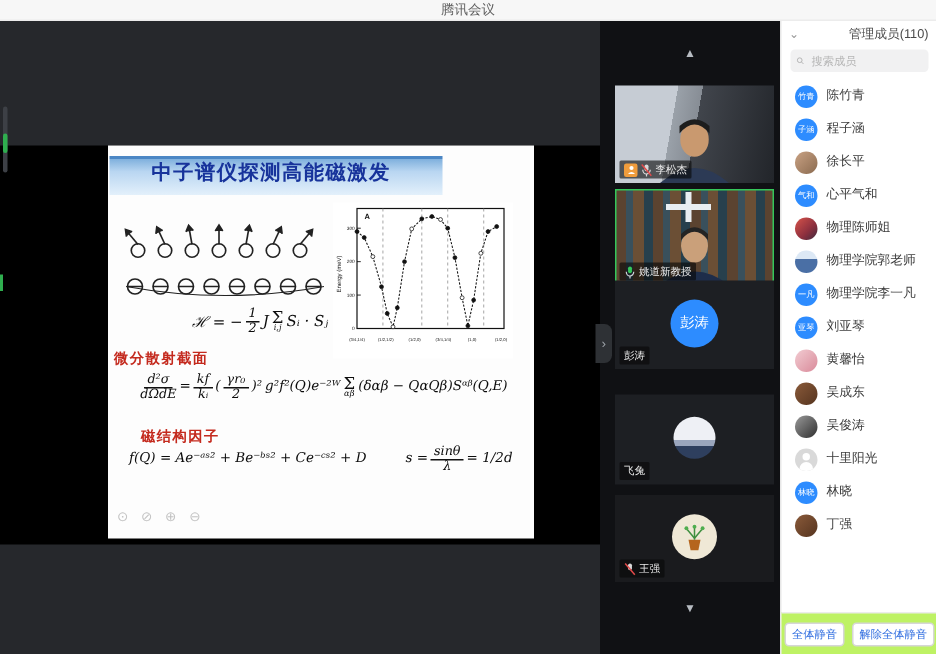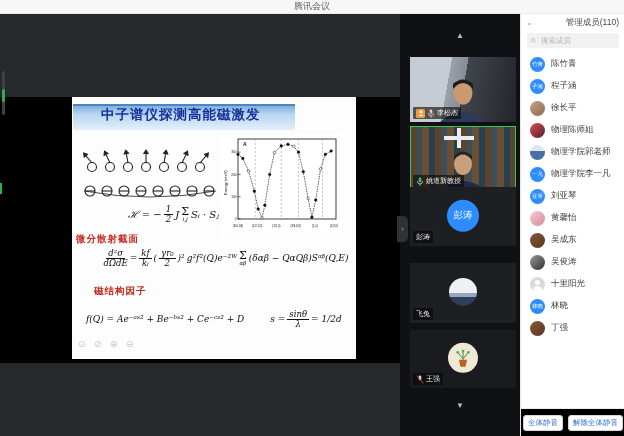--- a/index.html
+++ b/index.html
@@ -21,23 +21,23 @@
   .slide{position:absolute;left:72px;top:84px;width:284px;height:262px;background:#fdfdfd;color:#111}
   .slide-titlebar{position:absolute;left:1px;top:7px;width:222px;height:24px;
       background:linear-gradient(180deg,#7fb0dd 0%,#b9d6f1 35%,#e3f0fb 100%);
       border-top:2px solid #4b86c4;display:flex;}
   .slide-title{font-size:13.5px;font-weight:bold;color:#17339b;padding-left:28px;letter-spacing:1px}
   .spins{position:absolute;left:10px;top:50px}
   .chart-wrap{position:absolute;left:150px;top:38px;width:120px;height:104px;background:#fff}
   .ham{position:absolute;left:56px;top:108px;font-family:"DejaVu Serif",serif;font-style:italic;
        font-size:10px;color:#0c0c0c;display:flex;align-items:center;gap:2px}
   .redlab{position:absolute;font-size:9.5px;font-weight:bold;color:#c42a1e;letter-spacing:1px}
-  .f1{position:absolute;left:20px;top:152px;width:268px;font-family:"DejaVu Serif",serif;font-style:italic;
+  .f1{position:absolute;left:10px;top:152px;width:268px;font-family:"DejaVu Serif",serif;font-style:italic;
       font-size:9px;color:#0c0c0c;display:flex;align-items:center;gap:2px;justify-content:center}
-  .f2row{position:absolute;left:14px;top:213px;width:264px;display:flex;align-items:center;
+  .f2row{position:absolute;left:14px;top:200px;width:264px;display:flex;align-items:center;
       font-family:"DejaVu Serif",serif;font-style:italic;font-size:9px;color:#0c0c0c}
   .frac{display:inline-flex;flex-direction:column;align-items:center;line-height:1.05;font-size:8.5px}
   .frac .fn{border-bottom:0.8px solid #111;padding:0 2px}
   .sumwrap{display:inline-flex;flex-direction:column;align-items:center;line-height:.9}
   .sum{font-size:11px;font-style:normal}
   .sumsub{font-size:5.5px;font-style:italic}
   .annot-tools{position:absolute;left:6px;top:242px;font-size:9px;color:#c3c3c3;letter-spacing:3px}
   
   .vstrip{position:absolute;left:400px;top:13px;width:120px;height:423px;background:#101114}
   .strip-chevron{position:absolute;left:0;width:120px;text-align:center;font-size:8px;color:#b7bcc2;cursor:pointer}
@@ -78,21 +78,21 @@
   .pav.default::after{content:"";position:absolute;left:3px;top:9px;width:9px;height:6px;border-radius:5px 5px 0 0;background:#fff}
   .p1{background:linear-gradient(135deg,#c9a284,#8a6a4f)}
   .p2{background:linear-gradient(135deg,#d8534a,#8c2f3e 60%,#3b2a3e)}
   .p3{background:linear-gradient(180deg,#dce8f5 0 40%,#4a6fa5 40% 100%)}
   .p4{background:linear-gradient(135deg,#f2ccd2,#d98a9a)}
   .p5{background:linear-gradient(135deg,#8a5a3a,#55341f)}
   .p6{background:linear-gradient(135deg,#9a9a9a,#2e2e2e)}
   .p7{background:linear-gradient(135deg,#d9b08a,#7a5a45)}
   .pname{font-size:8.5px;color:#3c3c3c;white-space:nowrap}
   .pfoot{position:absolute;left:0;bottom:0;width:104px;height:27px;border-top:1px solid #ececec;
-      display:flex;align-items:center;justify-content:center;gap:5px;background:#000000}
+      display:flex;align-items:center;justify-content:center;gap:5px;background:#bef264}
   .pbtn{border:1px solid #d6d6d6;border-radius:3px;background:#fff;color:#2f6de0;font-size:7.5px;
       padding:2px 4px;white-space:nowrap;cursor:pointer}
 </style>
 </head>
 <body>
 
 <div id="app">
 
   <div class="titlebar">
     <span>腾讯会议</span>
@@ -380,20 +380,24 @@
         </div>
         <div class="prow">
           <div class="pav initials">子涵</div>
           <span class="pname">程子涵</span>
         </div>
         <div class="prow">
           <div class="pav photo p1"></div>
           <span class="pname">徐长平</span>
         </div>
         <div class="prow">
+          <div class="pav initials">气和</div>
+          <span class="pname">心平气和</span>
+        </div>
+        <div class="prow">
           <div class="pav photo p2"></div>
           <span class="pname">物理陈师姐</span>
         </div>
         <div class="prow">
           <div class="pav photo p3"></div>
           <span class="pname">物理学院郭老师</span>
         </div>
         <div class="prow">
           <div class="pav initials">一凡</div>
           <span class="pname">物理学院李一凡</span>

